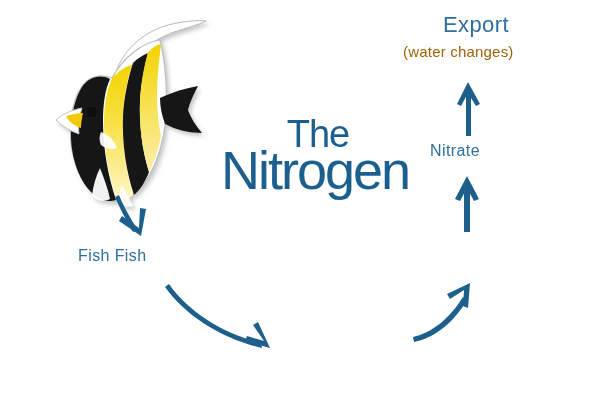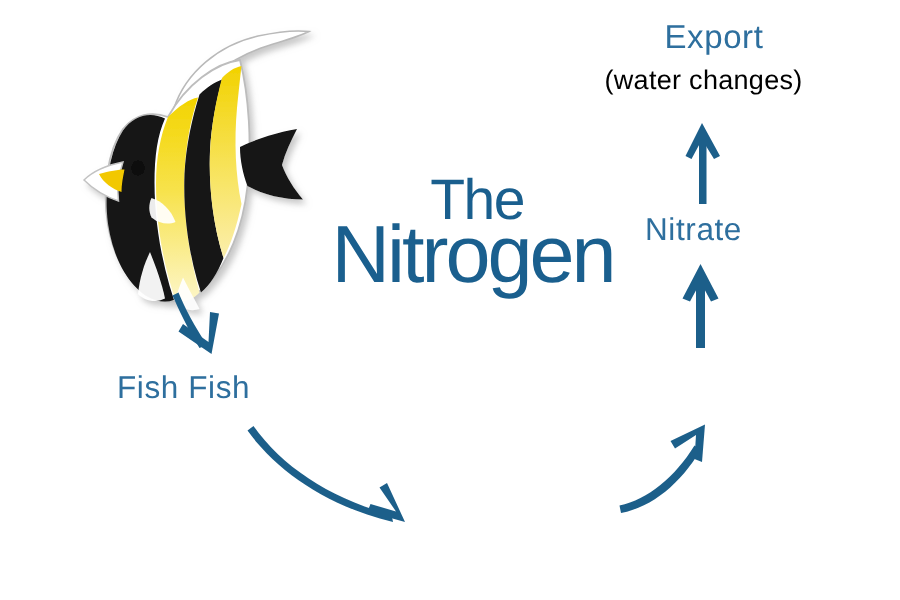--- a/index.html
+++ b/index.html
@@ -52,29 +52,29 @@
     display: block;
     text-align: center;
     margin-top: -4px;
     margin-left: 34px;
   }
 
   
   .node-label {
     position: absolute;
     color: #2e6f9e;
-    font-size: 21px;
+    font-size: 16px;
     font-weight: 400;
     letter-spacing: 0.4px;
     white-space: nowrap;
   }
   .node-sub {
     position: absolute;
-    color: #000000;
-    font-size: 18px;
+    color: #a16207;
+    font-size: 15px;
     font-weight: 400;
     letter-spacing: 0.2px;
     white-space: nowrap;
   }
   #label-fish-waste { left: 78px;  top: 247px; }
   #label-ammonia    { left: 277px; top: 334px; }
   #label-nitrite    { left: 432px; top: 240px; }
   #label-nitrate    { left: 430px; top: 142px; }
   #label-export     { left: 443px; top: 12px;  font-size: 22px; }
   #label-export-sub { left: 403px; top: 43px;  }

